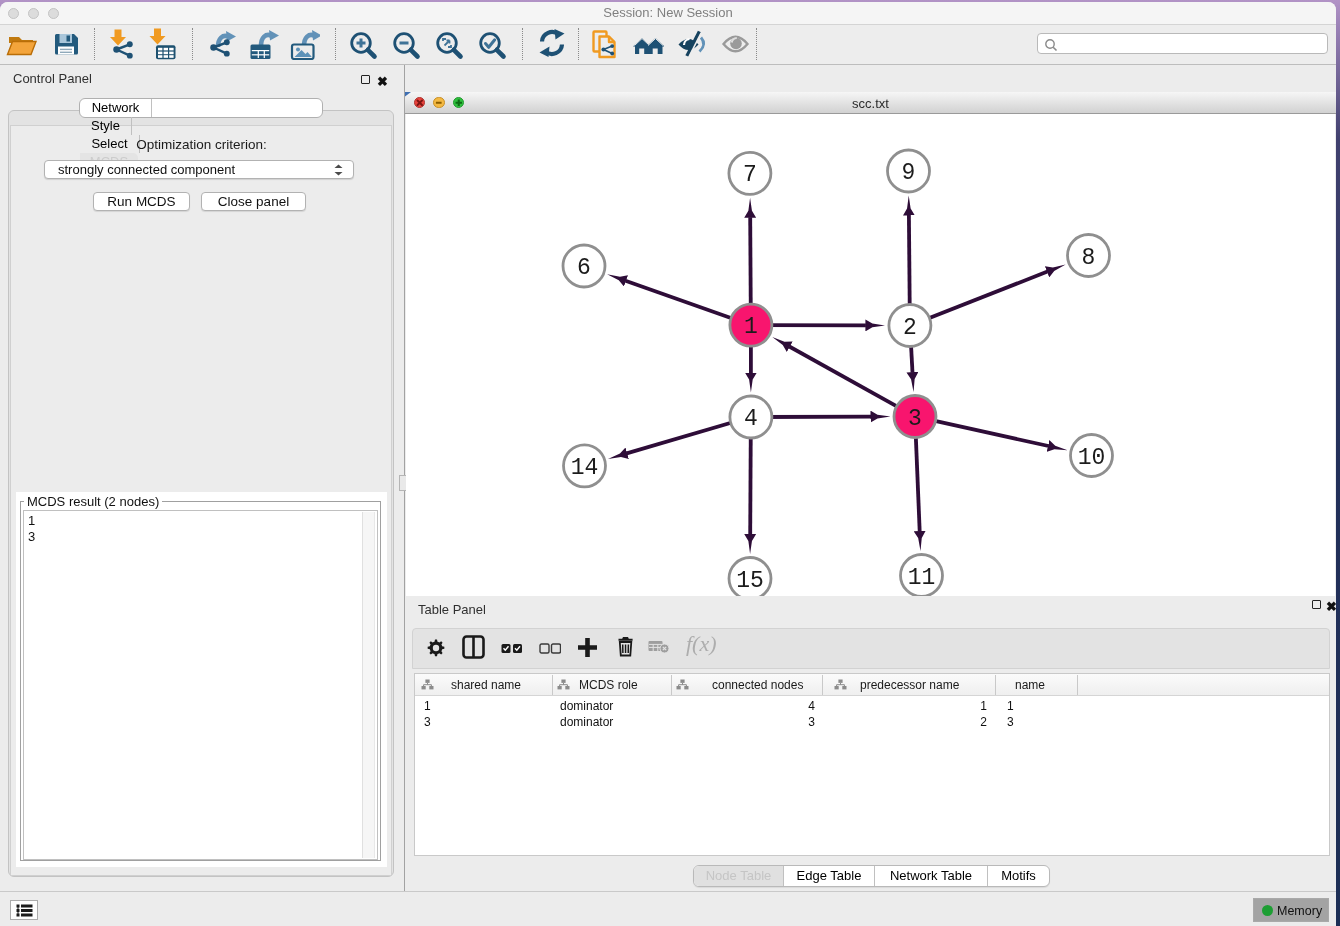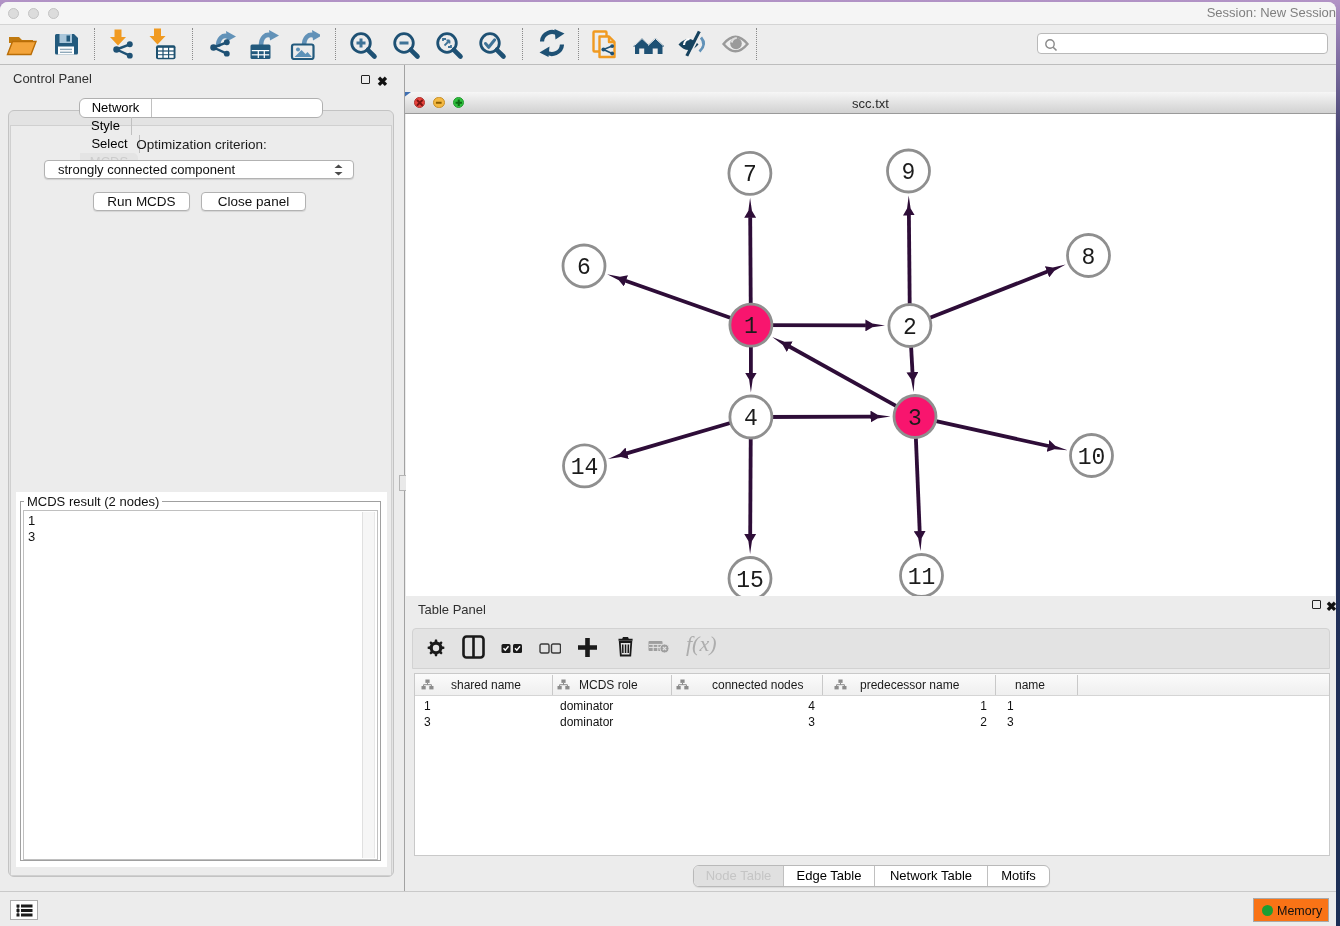--- a/index.html
+++ b/index.html
@@ -1,21 +1,21 @@
 <!DOCTYPE html>
 <html><head>
 <meta charset="utf-8">
 <style>
 * { margin:0; padding:0; box-sizing:border-box; }
 html,body { width:1340px; height:926px; overflow:hidden; }
 body { font-family:"Liberation Sans", sans-serif; background:linear-gradient(180deg,#b293c6 0%,#9a81b6 3%,#41416f 15%,#23305a 50%,#1c2e55 100%); position:relative; }
 #win { position:absolute; left:0; top:2px; width:1336px; height:924px; background:#ececec; border-radius:8px 8px 0 0; overflow:hidden; }
 #titlebar { position:absolute; left:0; top:0; width:100%; height:23px; background:#f5f5f5; border-bottom:1px solid #d4d4d4; }
 .tl { position:absolute; top:5.5px; width:11px; height:11px; border-radius:50%; background:#dcdcdc; border:1px solid #c3c3c3; }
-#title-text { position:absolute; top:3px; left:0; width:100%; text-align:right; font-size:13px; color:#7f7f7f; }
+#title-text { position:absolute; top:3px; left:0; width:100%; text-align:center; font-size:13px; color:#7f7f7f; }
 #toolbar { position:absolute; left:0; top:23px; width:100%; height:40px; background:#ededed; border-bottom:1px solid #bdbdbd; }
 .tsep { position:absolute; top:3px; height:32px; width:0; border-left:1px dotted #8a8a8a; }
 .ticon { position:absolute; top:2px; }
 #searchbox { position:absolute; left:1037px; top:8px; width:291px; height:21px; background:#fff; border:1px solid #b9b9b9; border-radius:4px; }
 
 #cpanel { position:absolute; left:0; top:63px; width:403px; height:826px; background:#ececec; }
 #cp-title { position:absolute; left:13px; top:6px; font-size:13px; color:#303030; }
 .wicon-max { position:absolute; width:9px; height:9px; border:1.5px solid #222; border-radius:1px; }
 .wicon-x { position:absolute; font-size:13px; font-weight:bold; color:#111; line-height:10px; }
 #cp-tabs { position:absolute; left:79px; top:33px; width:244px; height:20px; background:#fff; border:1px solid #b0b0b0; border-radius:6px; display:flex;flex-direction:column; }
@@ -46,21 +46,21 @@
 #tbl { position:absolute; left:9px; top:77px; width:916px; height:183px; background:#fff; border:1px solid #c9c9c9; }
 #tbl-head { position:absolute; left:0; top:0; width:100%; height:22px; background:linear-gradient(180deg,#fbfbfb,#efefef); border-bottom:1px solid #d5d5d5; font-size:12px; color:#1a1a1a; }
 .th-sep { position:absolute; top:1px; height:20px; width:1px; background:#c9c9c9; }
 .th-label { position:absolute; top:4px; font-size:12px; color:#1a1a1a; }
 .trow { position:absolute; font-size:12px; color:#111; }
 #tp-tabs { position:absolute; left:288px; top:269px; height:22px; background:#fff; border:1px solid #b9b9b9; border-radius:6px; display:flex; box-shadow:0 1px 1px rgba(0,0,0,0.08); }
 .tptab { font-size:13px; color:#000; text-align:center; line-height:20px; border-right:1px solid #c0c0c0; }
 
 #statusbar { position:absolute; left:0; top:889px; width:100%; height:35px; background:#ececec; border-top:1px solid #c9c9c9; }
 #listbtn { position:absolute; left:10px; top:8px; width:28px; height:20px; background:#fdfdfd; border:1px solid #ababab; }
-#membtn { position:absolute; left:1253px; top:6px; width:76px; height:24px; background:#f97316; border:1px solid #a9a9a9; font-size:12.5px; color:#111; }
+#membtn { position:absolute; left:1253px; top:6px; width:76px; height:24px; background:#a3a3a3; border:1px solid #a9a9a9; font-size:12.5px; color:#111; }
 </style>
 </head>
 <body>
 <div id="win">
   <div id="titlebar">
     <div class="tl" style="left:8px;"></div>
     <div class="tl" style="left:28px;"></div>
     <div class="tl" style="left:48px;"></div>
     <div id="title-text">Session: New Session</div>
   </div>

